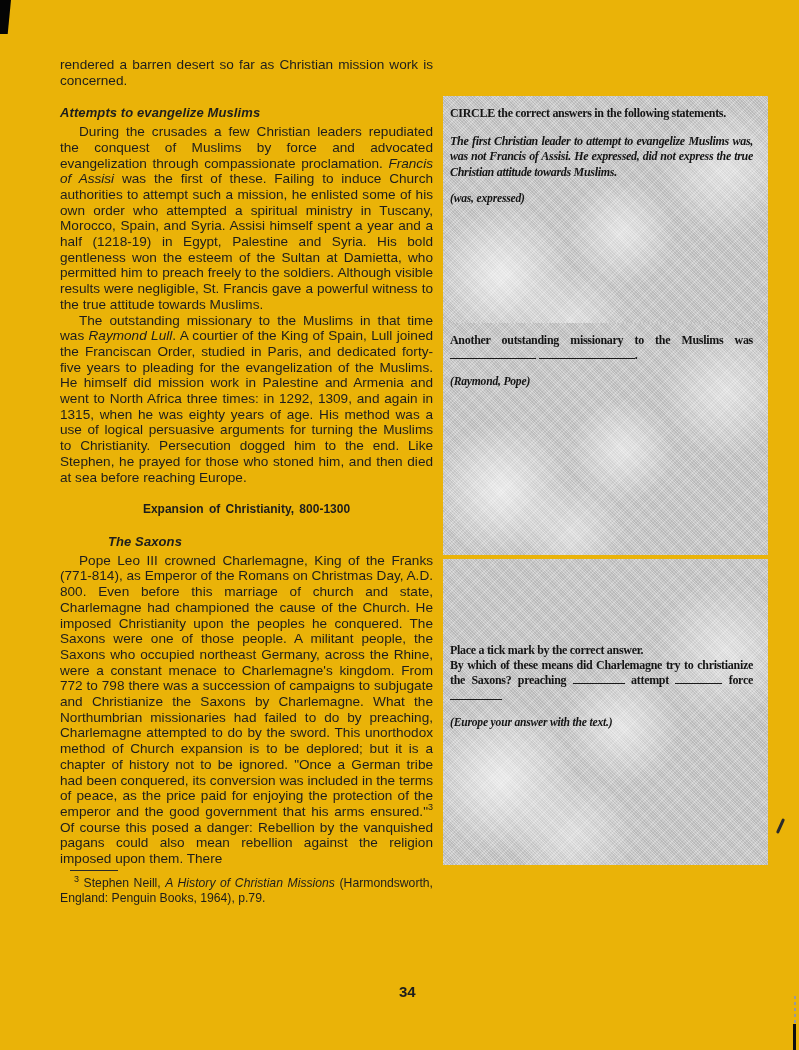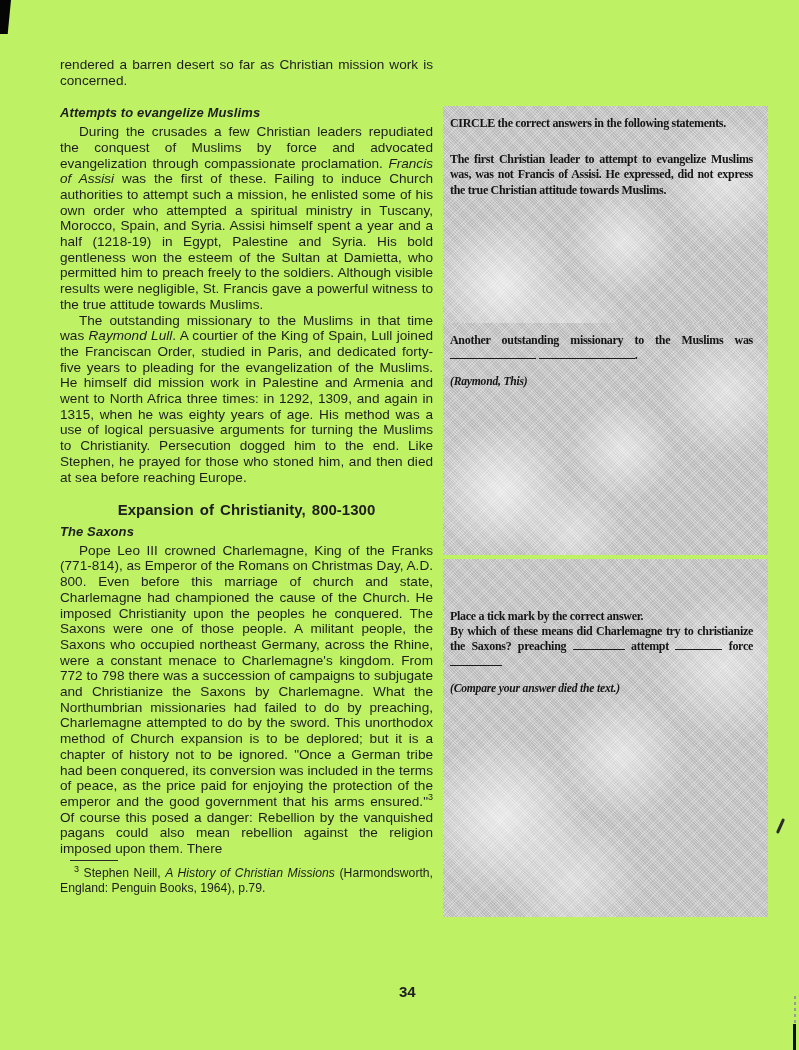--- a/index.html
+++ b/index.html
@@ -1,19 +1,19 @@
 <!DOCTYPE html>
 <html><head>
 <meta charset="utf-8">
 <style>
   * { margin:0; padding:0; box-sizing:border-box; }
   html,body { background:#ffffff; }
   .page {
     position:relative; width:799px; height:1050px;
-    background:#bef264; overflow:hidden;
+    background:#eab308; overflow:hidden;
     font-family:"Liberation Sans", sans-serif; color:#1d1d1d;
   }
   
   .corner-mark {
     position:absolute; left:0; top:0; width:11px; height:34px; background:#050505;
     clip-path:polygon(0 0,100% 0,70% 100%,0 100%);
   }
   .pen-mark {
     position:absolute; left:779px; top:818px; width:3px; height:16px;
     background:#2b2b2b; transform:rotate(24deg); border-radius:2px;
@@ -22,21 +22,21 @@
     position:absolute; left:794px; top:996px; width:2px; height:28px;
     background:repeating-linear-gradient(#9a9a9a 0 3px, transparent 3px 6px);
   }
   .edge-solid { position:absolute; left:793px; top:1024px; width:3px; height:26px; background:#101010; }
 
   
   .main-col { position:absolute; left:60px; top:57px; width:373px; font-size:13.6px; line-height:15.7px; }
   .main-col p { text-align:justify; }
   .para-ind { text-indent:19px; }
   .subhead { font-size:13px; font-weight:bold; font-style:italic; margin:17px 0 3px 0; letter-spacing:.1px; }
-  .centerhead { font-size:15px; font-weight:bold; text-align:center; margin:17px 0 6px 0; word-spacing:2px; }
+  .centerhead { font-size:12px; font-weight:bold; text-align:center; margin:17px 0 16px 0; word-spacing:2px; }
   .it { font-style:italic; }
   .sup { vertical-align:super; font-size:9px; line-height:0; }
 
   .footnote { margin-top:3px; font-size:12.2px; line-height:14.8px; }
   .fn-rule { width:48px; height:1.5px; background:#2a2a2a; margin:0 0 5px 10px; }
   .footnote p { text-indent:14px; text-align:justify; }
 
   
   .gray-box {
     position:absolute; left:443px; width:325px;
@@ -46,67 +46,68 @@
       radial-gradient(circle at 55% 55%, rgba(255,255,255,.55) 0, rgba(255,255,255,0) 24%),
       radial-gradient(circle at 87% 30%, rgba(255,255,255,.5) 0, rgba(255,255,255,0) 20%),
       radial-gradient(circle at 40% 90%, rgba(255,255,255,.45) 0, rgba(255,255,255,0) 18%),
       repeating-linear-gradient(45deg, rgba(255,255,255,.20) 0 1px, rgba(40,40,40,.06) 1px 2px),
       repeating-linear-gradient(-45deg, rgba(255,255,255,.16) 0 1px, rgba(60,60,60,.05) 1px 3px);
     font-family:"Liberation Serif", serif; font-weight:bold; color:#141414;
     font-size:12px; line-height:15.2px; letter-spacing:-.3px;
     padding:10px 15px 0 7px;
   }
   .gray-box p { text-align:justify; }
-  .box1 { top:106px; height:249px; }
+  .box1 { top:96px; height:249px; }
   .box2 { top:323px; height:232px; }
-  .box3 { top:559px; height:358px; padding-top:50px; }
-  .box-gap { margin-top:21px; }
+  .box3 { top:559px; height:306px; padding-top:84px; }
+  .box-gap { margin-top:13px;font-style:italic; }
   .answer-key { margin-top:11px; font-style:italic; font-size:11.6px; text-align:left !important; letter-spacing:-.2px; }
   .blank { display:inline-block; height:11px; border-bottom:1.6px solid #1a1a1a; vertical-align:baseline; }
 
   .page-number { position:absolute; left:399px; top:983px; width:36px; text-align:left; font-size:15px; font-weight:bold; }
 </style>
 </head>
 <body>
 
 <div class="page">
 
   <div class="corner-mark"></div>
 
   <div class="main-col">
     <p>rendered a barren desert so far as Christian mission work is concerned.</p>
 
     <h3 class="subhead">Attempts to evangelize Muslims</h3>
     <p class="para-ind"><span>During the crusades a few Christian leaders repudiated the conquest of Muslims by force and advocated evangelization through compassionate proclamation. </span><span class="it">Francis of Assisi</span><span> was the first of these. Failing to induce Church authorities to attempt such a mission, he enlisted some of his own order who attempted a spiritual ministry in Tuscany, Morocco, Spain, and Syria. Assisi himself spent a year and a half (1218-19) in Egypt, Palestine and Syria. His bold gentleness won the esteem of the Sultan at Damietta, who permitted him to preach freely to the soldiers. Although visible results were negligible, St. Francis gave a powerful witness to the true attitude towards Muslims.</span></p>
     <p class="para-ind"><span>The outstanding missionary to the Muslims in that time was </span><span class="it">Raymond Lull</span><span>. A courtier of the King of Spain, Lull joined the Franciscan Order, studied in Paris, and dedicated forty-five years to pleading for the evangelization of the Muslims. He himself did mission work in Palestine and Armenia and went to North Africa three times: in 1292, 1309, and again in 1315, when he was eighty years of age. His method was a use of logical persuasive arguments for turning the Muslims to Christianity. Persecution dogged him to the end. Like Stephen, he prayed for those who stoned him, and then died at sea before reaching Europe.</span></p>
 
     <h2 class="centerhead">Expansion of Christianity, 800-1300</h2>
-    <h3 class="subhead" style="margin-top:0;">The Saxons</h3>
+    <h3 class="subhead" style="margin-top:0;margin-left:48px;">The Saxons</h3>
     <p class="para-ind"><span>Pope Leo III crowned Charlemagne, King of the Franks (771-814), as Emperor of the Romans on Christmas Day, A.D. 800. Even before this marriage of church and state, Charlemagne had championed the cause of the Church. He imposed Christianity upon the peoples he conquered. The Saxons were one of those people. A militant people, the Saxons who occupied northeast Germany, across the Rhine, were a constant menace to Charlemagne's kingdom. From 772 to 798 there was a succession of campaigns to subjugate and Christianize the Saxons by Charlemagne. What the Northumbrian missionaries had failed to do by preaching, Charlemagne attempted to do by the sword. This unorthodox method of Church expansion is to be deplored; but it is a chapter of history not to be ignored. "Once a German tribe had been conquered, its conversion was included in the terms of peace, as the price paid for enjoying the protection of the emperor and the good government that his arms ensured."</span><span class="sup">3</span><span> Of course this posed a danger: Rebellion by the vanquished pagans could also mean rebellion against the religion imposed upon them. There</span></p>
 
     <div class="footnote">
       <div class="fn-rule"></div>
       <p><span class="sup">3</span><span> Stephen Neill, </span><span class="it">A History of Christian Missions</span><span> (Harmondsworth, England: Penguin Books, 1964), p.79.</span></p>
     </div>
   </div>
 
   <div class="gray-box box1">
     <p>CIRCLE the correct answers in the following statements.</p>
     <p class="box-gap">The first Christian leader to attempt to evangelize Muslims was, was not Francis of Assisi. He expressed, did not express the true Christian attitude towards Muslims.</p>
+    <p class="answer-key">(was, expressed)</p>
   </div>
 
   <div class="gray-box box2">
     <p><span>Another outstanding missionary to the Muslims was </span><span class="blank" style="width: 86px;"></span><span> </span><span class="blank" style="width: 96px;"></span><span>.</span></p>
-    <p class="answer-key">(Raymond, This)</p>
+    <p class="answer-key">(Raymond, Pope)</p>
   </div>
 
   <div class="gray-box box3">
     <p>Place a tick mark by the correct answer.</p>
     <p><span>By which of these means did Charlemagne try to christianize the Saxons? preaching </span><span class="blank" style="width: 52px;"></span><span>  attempt </span><span class="blank" style="width: 47px;"></span><span> force </span><span class="blank" style="width: 52px;"></span></p>
-    <p class="answer-key">(Compare your answer died the text.)</p>
+    <p class="answer-key">(Europe your answer with the text.)</p>
   </div>
 
   <div class="pen-mark"></div>
   <div class="edge-dotted"></div>
   <div class="edge-solid"></div>
 
   <div class="page-number">34</div>
 
 </div>
 

